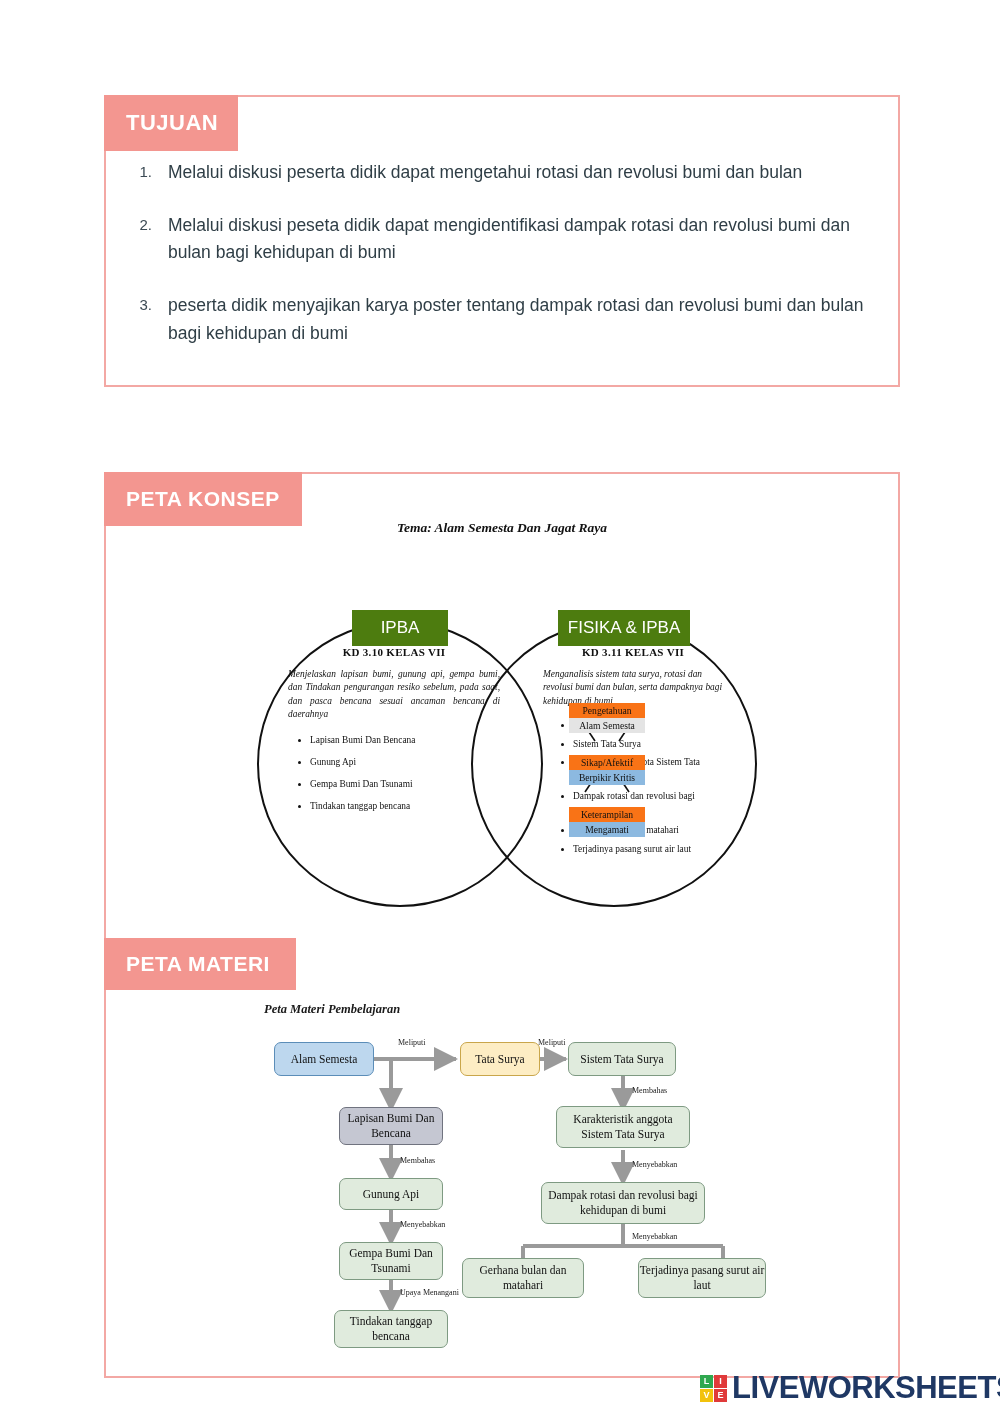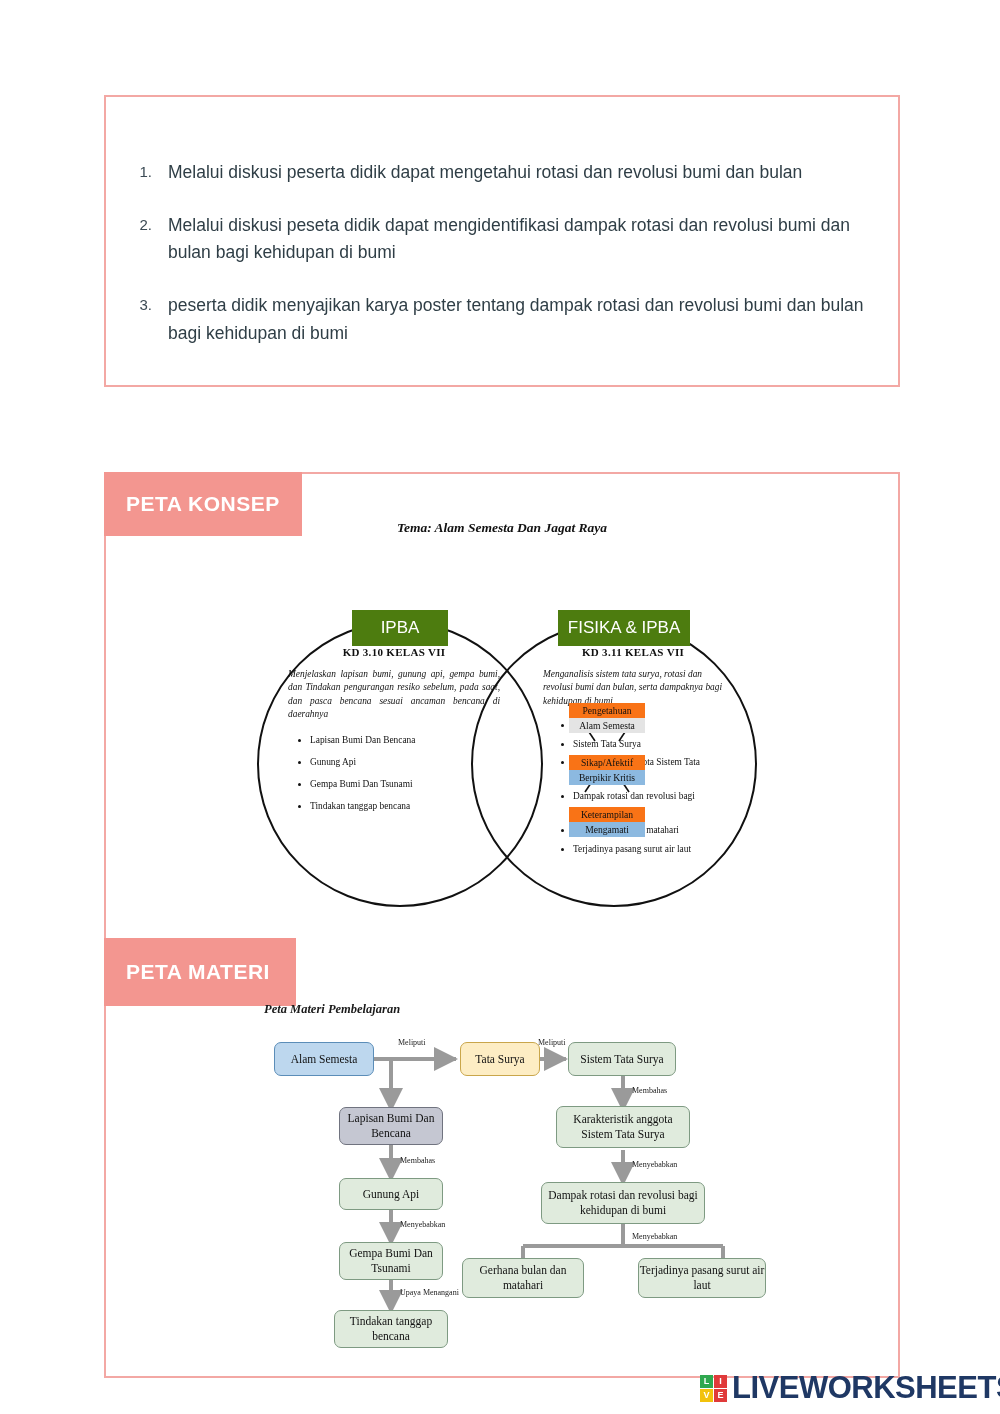--- a/index.html
+++ b/index.html
@@ -30,22 +30,22 @@
     background: #f39690;
     color: #ffffff;
     font-weight: bold;
     letter-spacing: 0.5px;
     display: flex;
     align-items: center;
     padding-left: 22px;
     box-sizing: border-box;
   }
   #hdr-tujuan { left: -2px; top: -2px; width: 134px;  height: 56px; font-size: 22px; }
-  #hdr-konsep { left: -2px; top: -2px; width: 198px;  height: 64px; font-size: 21px; }
-  #hdr-materi { left: -2px; top: 464px; width: 192px; height: 68px; font-size: 21px; }
+  #hdr-konsep { left: -2px; top: -2px; width: 198px;  height: 54px; font-size: 21px; }
+  #hdr-materi { left: -2px; top: 464px; width: 192px; height: 52px; font-size: 21px; }
 
   
   .obj-list { position: absolute; left: 18px; top: 62px; right: 14px; }
   .obj-item {
     display: flex;
     align-items: flex-start;
     margin-bottom: 26px;
   }
   .obj-num {
     width: 44px;
@@ -219,20 +219,21 @@
     font-weight: bold;
     color: #1f3864;
     letter-spacing: -0.5px;
     font-family: "Liberation Sans", sans-serif;
   }
 </style>
 </head>
 <body>
 
 <div class="card" id="card-tujuan">
+  <div class="section-header" id="hdr-tujuan">TUJUAN</div>
 
   <div class="obj-list">
     <div class="obj-item">
       <div class="obj-num">1.</div>
       <div class="obj-text">Melalui diskusi peserta didik dapat mengetahui rotasi dan revolusi bumi dan bulan</div>
     </div>
     <div class="obj-item">
       <div class="obj-num">2.</div>
       <div class="obj-text">Melalui diskusi peseta didik dapat mengidentifikasi dampak rotasi dan revolusi bumi dan bulan bagi kehidupan di bumi</div>
     </div>

